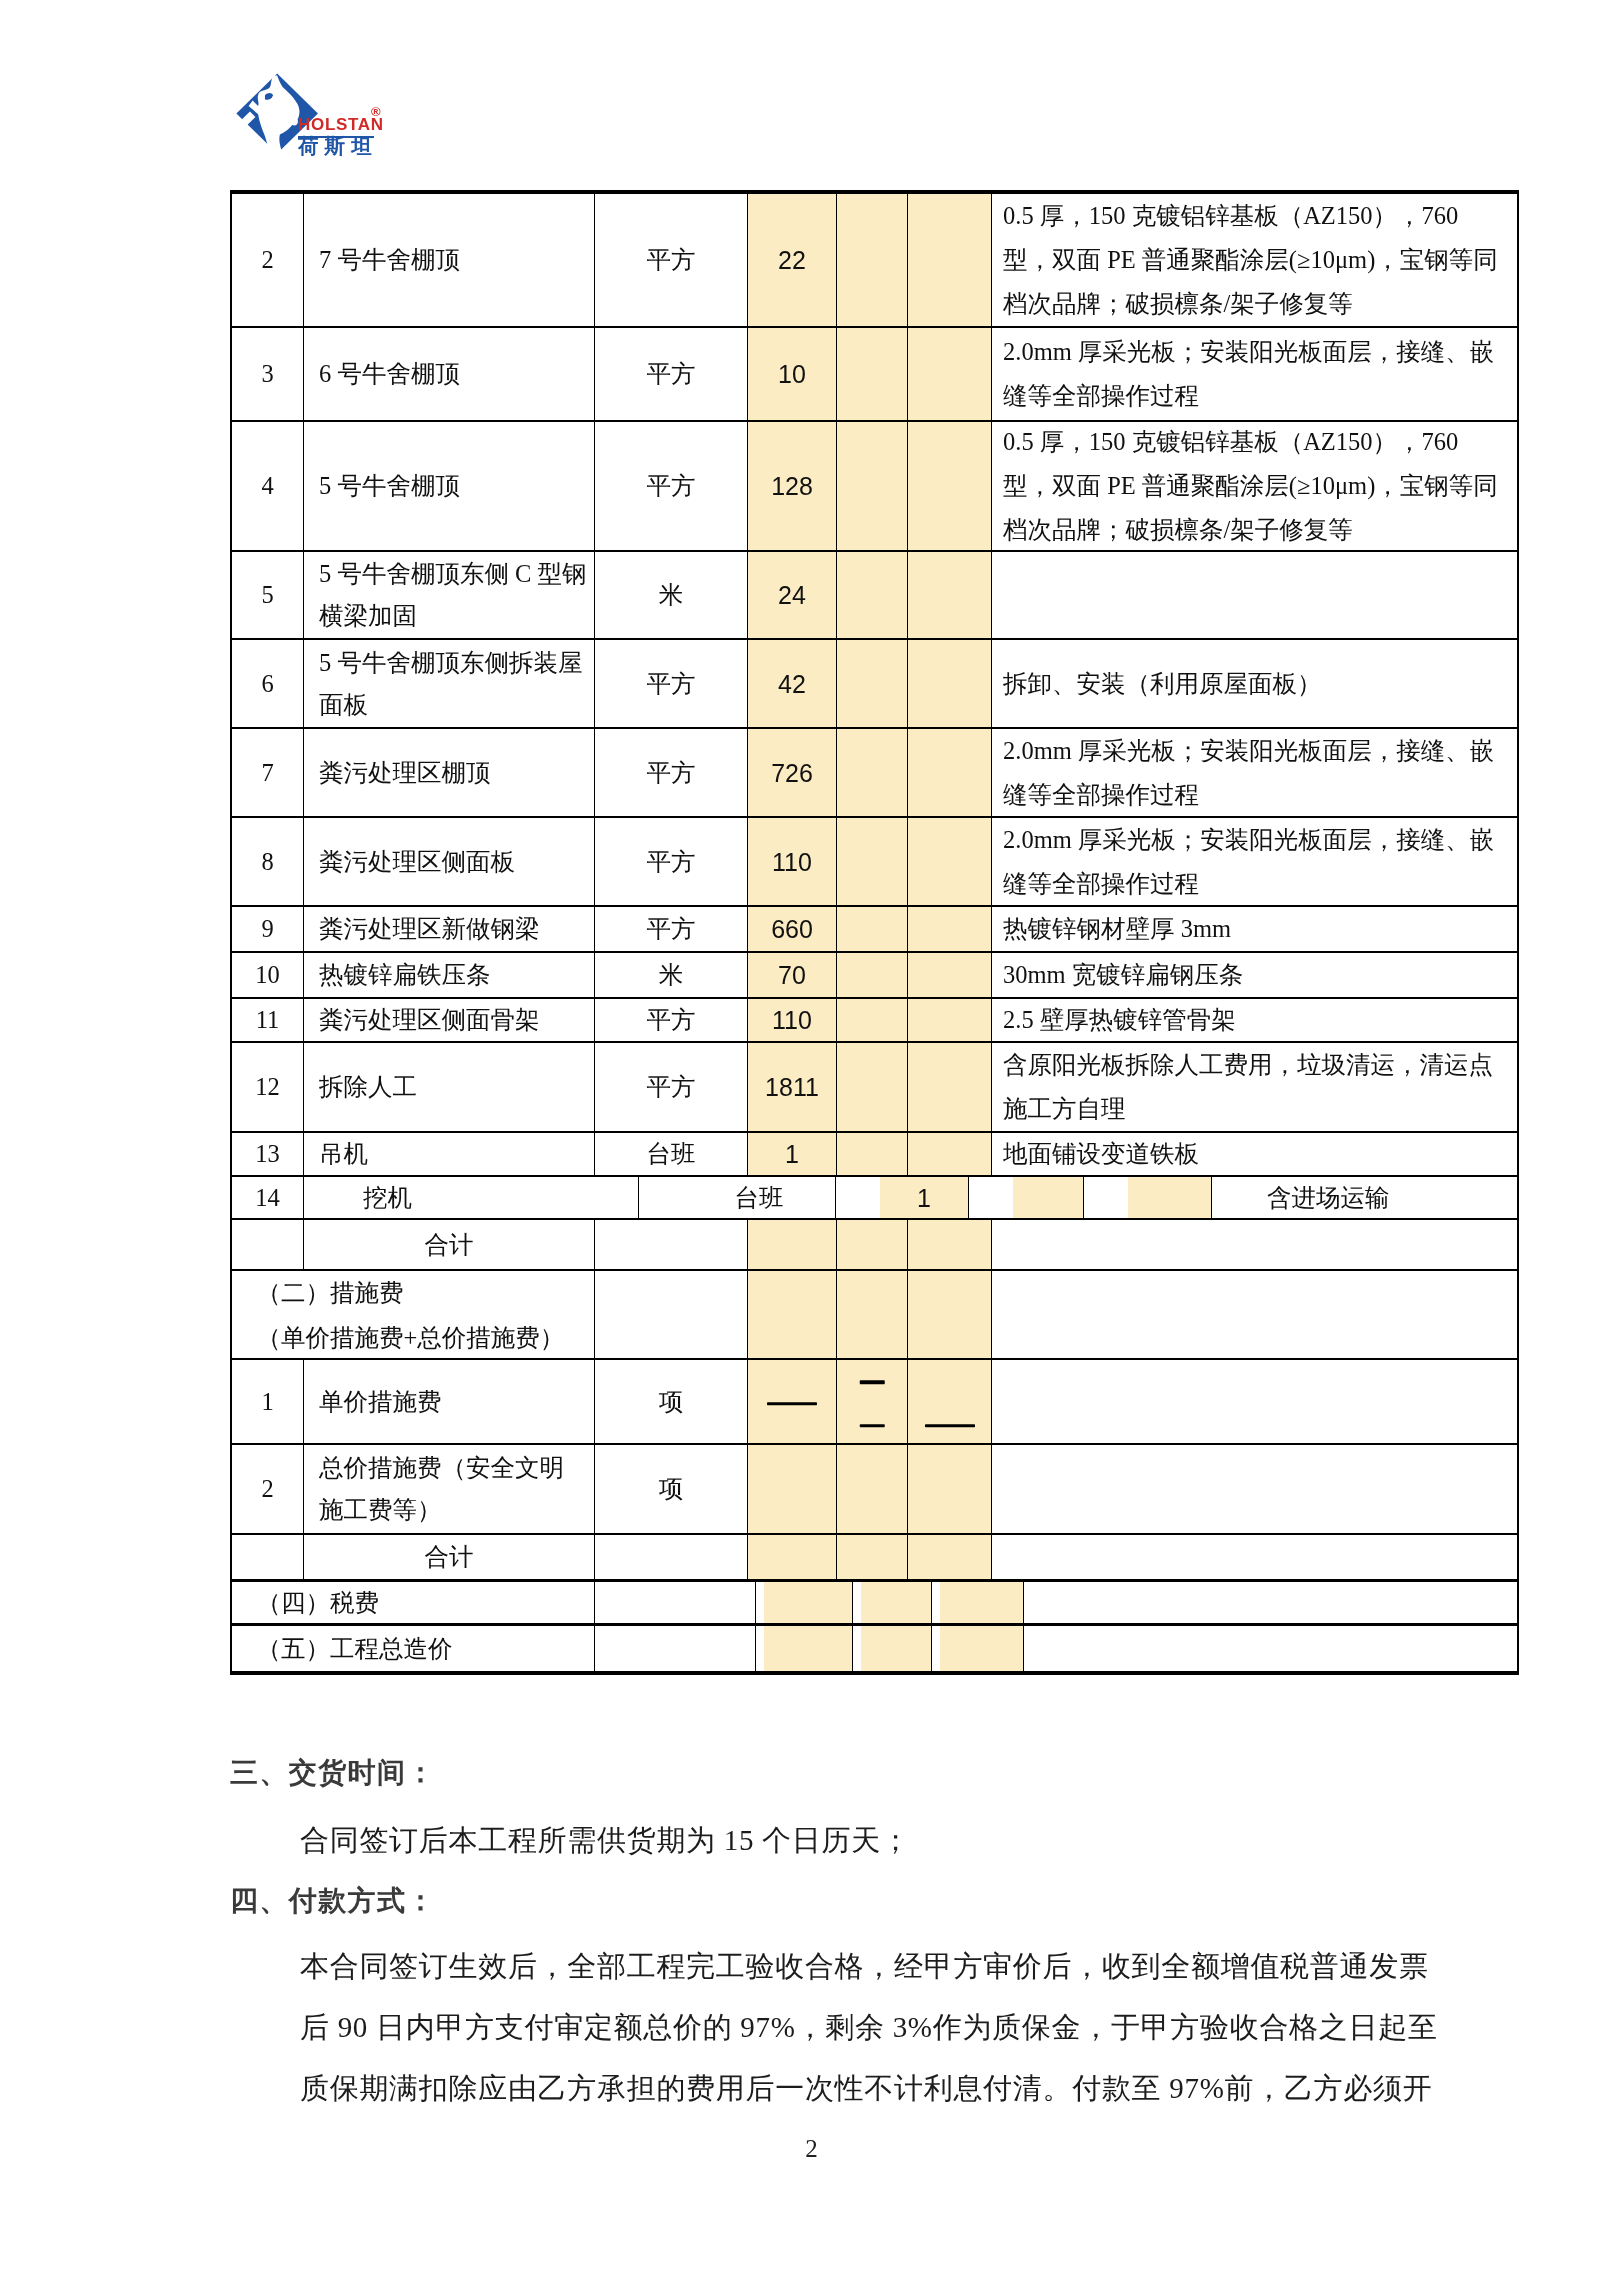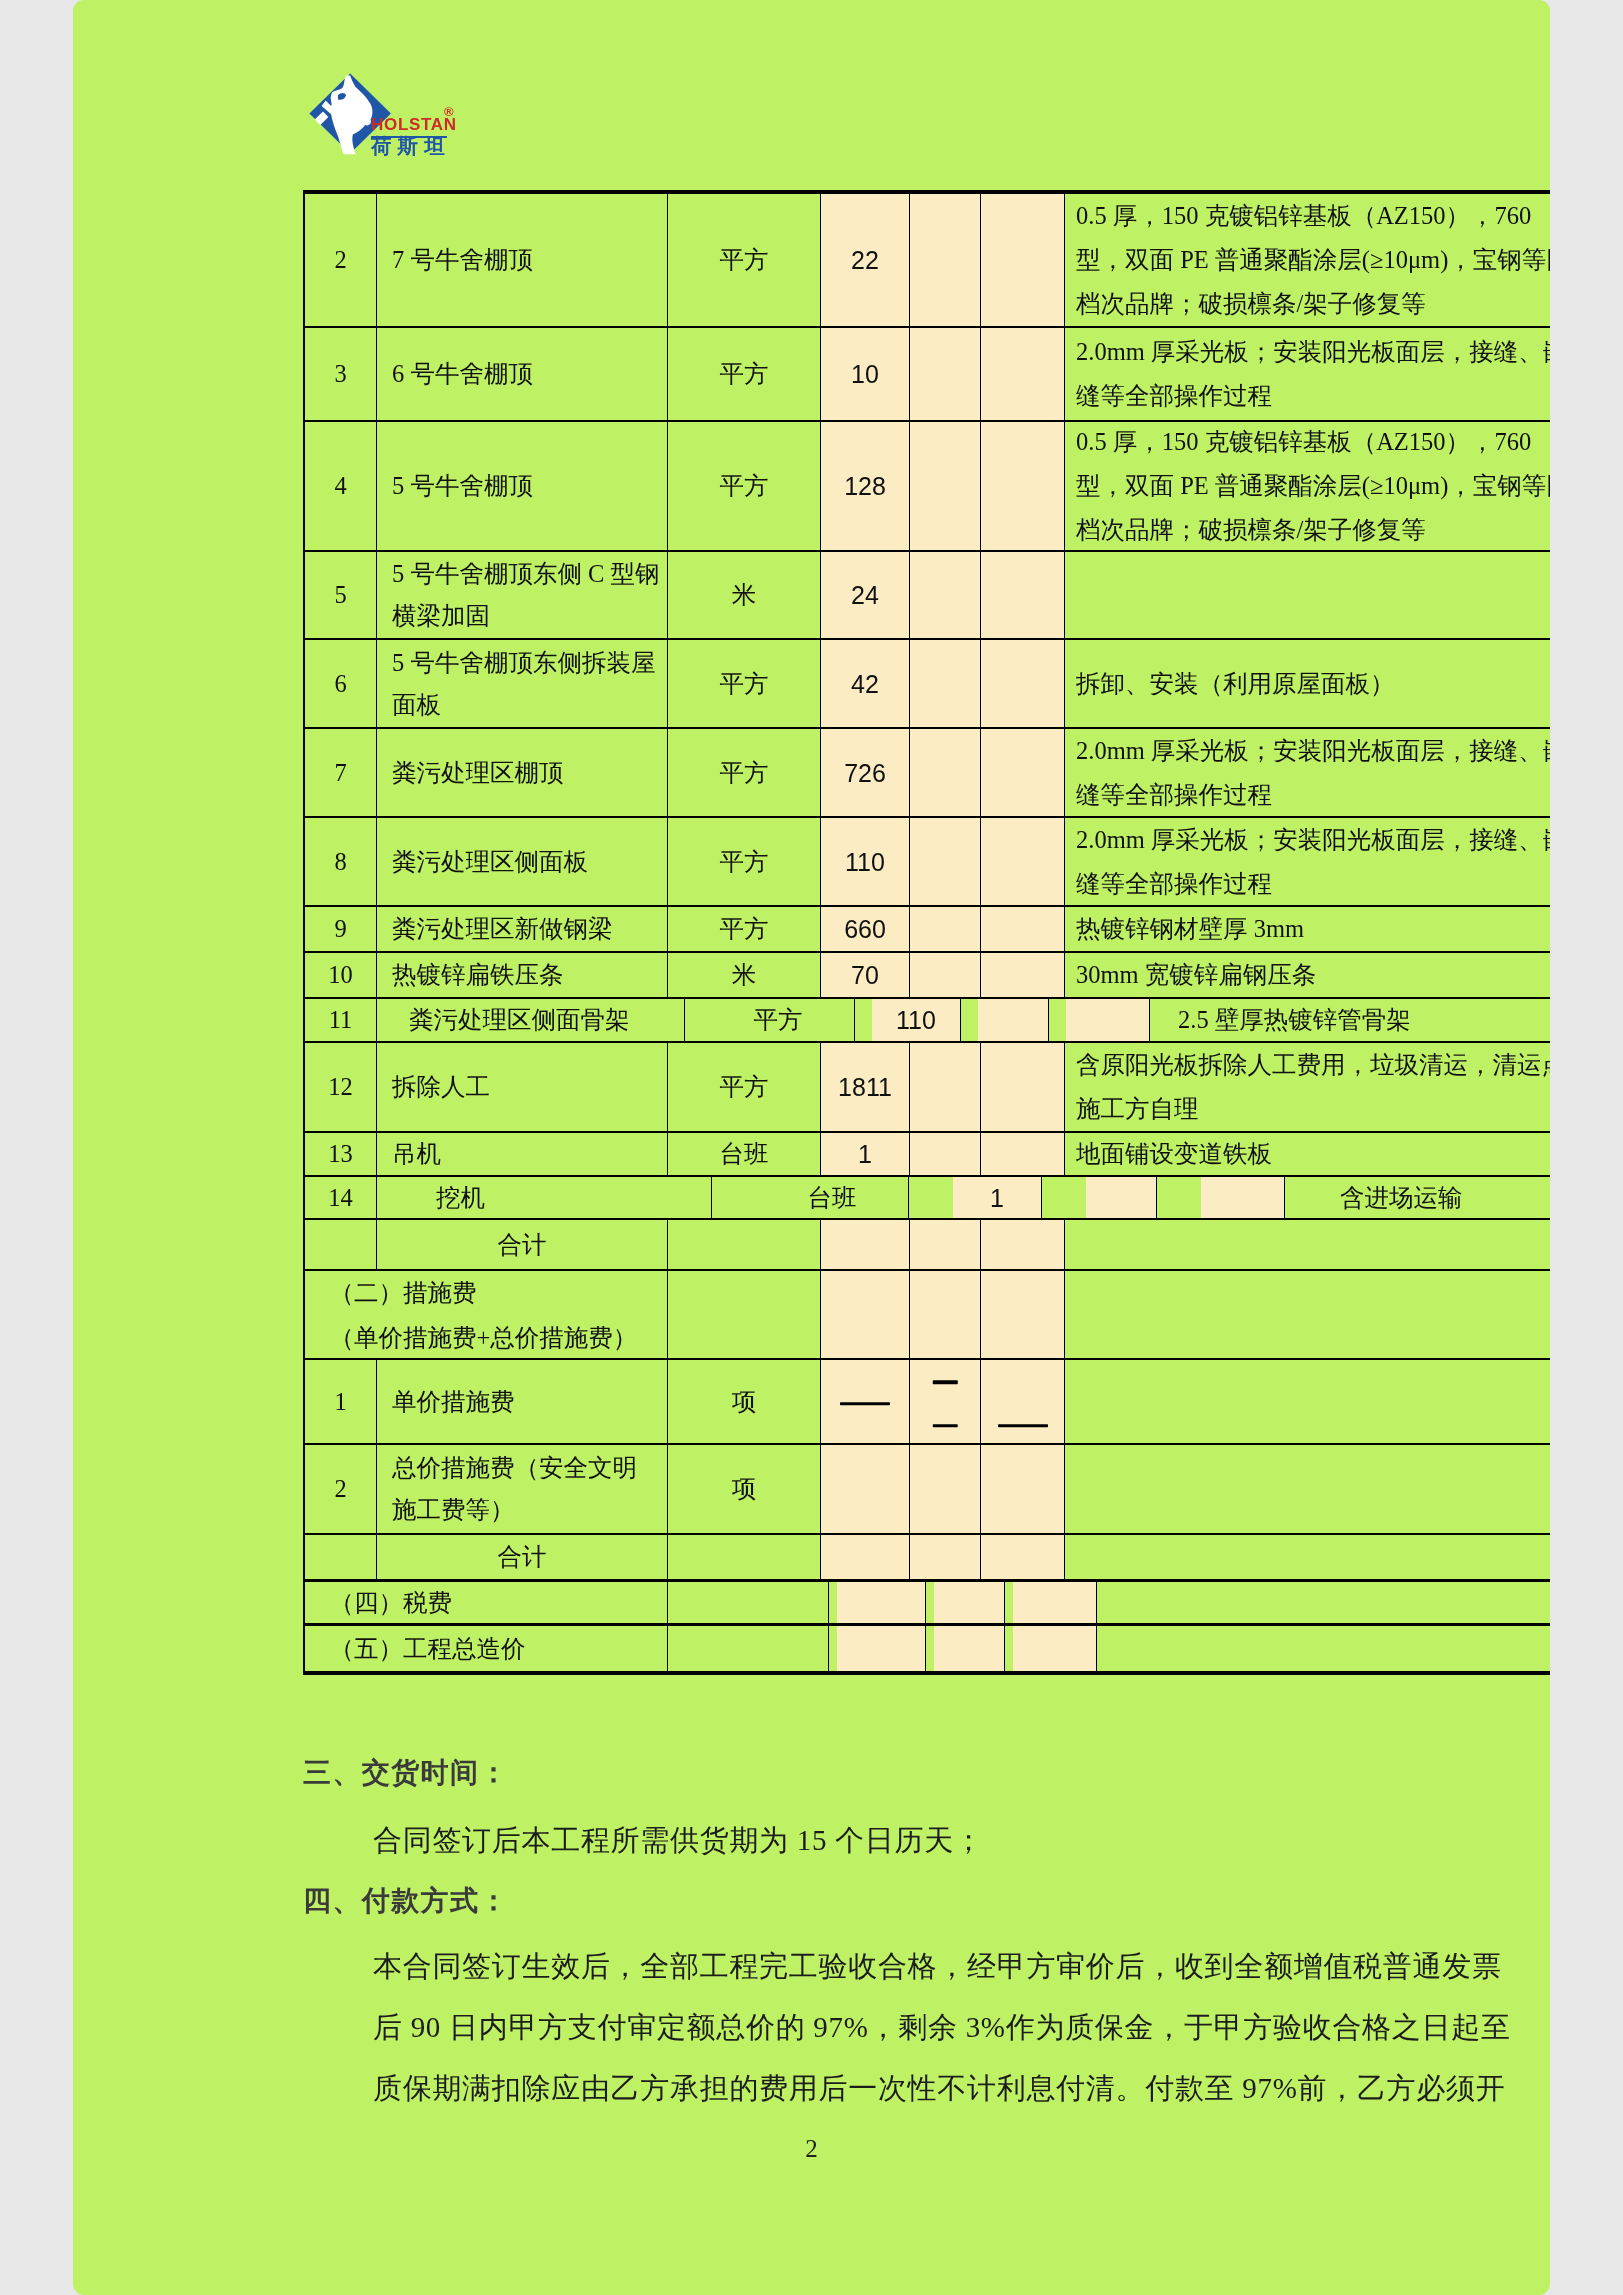--- a/index.html
+++ b/index.html
@@ -1,24 +1,23 @@
 <!DOCTYPE html>
 <html style="--hl: #fbecc3; --brand-blue: #2056a8; --brand-red: #d02a28;font-size:11px"><head>
 <meta charset="utf-8">
 <style>
   html,body{margin:0;padding:0;background:#e8e8e8;}
   .page{
     position:relative;
-    width:1477px;height:2295px;
-    background:#bef264;
+    width:1623px;height:2295px;
+    background:#ffffff;
     margin:0 auto;
     font-family:"Liberation Serif","DejaVu Serif",serif;
     color:#111;
     overflow:hidden;
-    border-radius:11px;
   }
   
   .logo{position:absolute;left:235px;top:71px;width:157px;height:85px;}
   .logo svg{position:absolute;left:0;top:1.4px;}
   .brand-en{
     position:absolute;left:63px;top:44px;width:76px;
     font-family:"Liberation Sans","DejaVu Sans",sans-serif;
     font-weight:700;font-size:17px;letter-spacing:0.7px;
     color:var(--brand-red);
     border-bottom:2px solid var(--brand-blue);
@@ -189,21 +188,21 @@
       </div>
       <div class="trow" style="height: 46px;">
         <div class="cell c-no">10</div>
         <div class="cell c-item">热镀锌扁铁压条</div>
         <div class="cell c-unit">米</div>
         <div class="cell c-qty hl">70</div>
         <div class="cell c-p5 hl"></div>
         <div class="cell c-p6 hl"></div>
         <div class="cell c-remark">30mm 宽镀锌扁钢压条</div>
       </div>
-      <div class="trow" style="height: 44px; gap: 17px;">
+      <div class="trow" style="height: 44px;">
         <div class="cell c-no">11</div>
         <div class="cell c-item">粪污处理区侧面骨架</div>
         <div class="cell c-unit">平方</div>
         <div class="cell c-qty hl">110</div>
         <div class="cell c-p5 hl"></div>
         <div class="cell c-p6 hl"></div>
         <div class="cell c-remark">2.5 壁厚热镀锌管骨架</div>
       </div>
       <div class="trow" style="height: 90px;">
         <div class="cell c-no">12</div>

